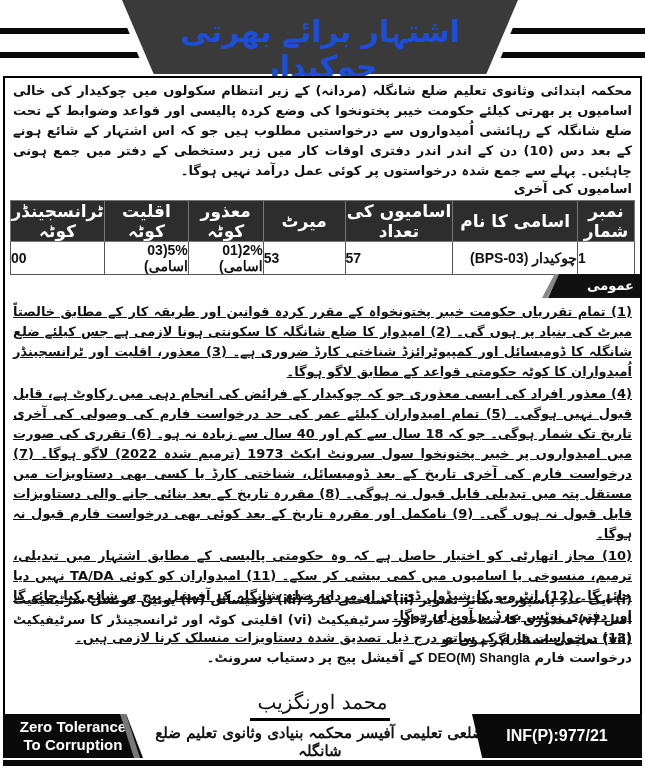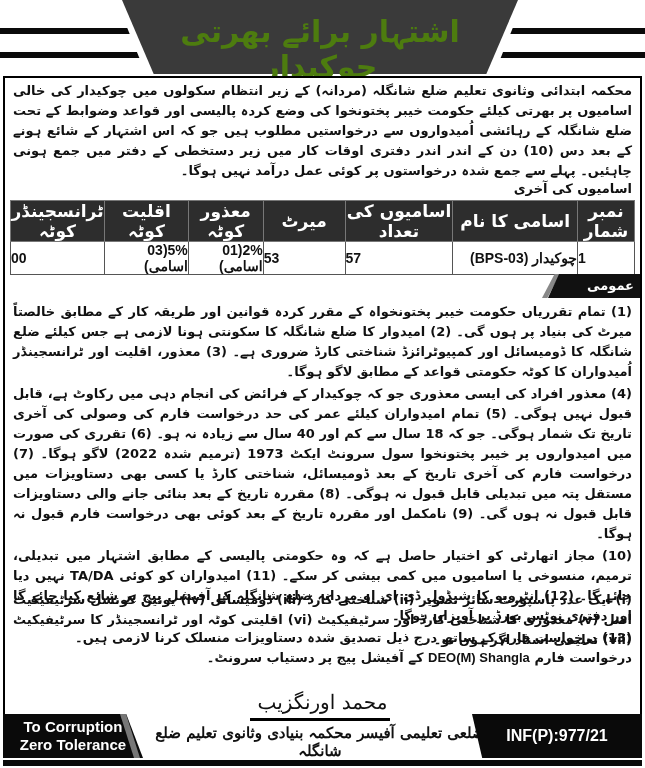--- a/index.html
+++ b/index.html
@@ -16,21 +16,21 @@
     background: #3a3a3a;
     clip-path: polygon(0 0, 100% 0, 92% 100%, 8% 100%);
   }
   .header .banner-edge {
     position: absolute; left: 116px; top: 0; width: 408px; height: 76px;
     background: #ffffff;
     clip-path: polygon(0 0, 100% 0, 92.5% 100%, 7.5% 100%);
   }
   .header .title {
     position: absolute; left: 122px; top: 14px; width: 396px; text-align: center;
-    color: #4d7c0f; font-size: 30px; font-weight: bold; direction: rtl;
+    color: #1d4ed8; font-size: 30px; font-weight: bold; direction: rtl;
     font-family: "DejaVu Sans", sans-serif;
   }
 
   
   .frame {
     position: absolute; left: 3px; top: 76px; width: 639px; height: 640px;
     border: 2px solid #000; border-bottom: none; background: #fff;
   }
   .urdu { direction: rtl; text-align: justify; font-size: 13px; line-height: 20px; font-weight: bold; }
   .intro { position: absolute; left: 8px; right: 8px; top: 3px; }
@@ -54,21 +54,21 @@
   .cond-tag {
     position: absolute; right: 0; top: 196px; width: 92px; height: 24px;
     background: #111; color: #fff; font-weight: bold; font-size: 13px;
     direction: rtl; padding-right: 6px; line-height: 24px;
     clip-path: polygon(12% 0, 100% 0, 100% 100%, 0 100%);
   }
   .cond-tag-curve { position: absolute; right: 80px; top: 196px; width: 18px; height: 24px;
     background: #888; clip-path: polygon(70% 0, 100% 0, 30% 100%, 0 100%); }
 
   .conditions { position: absolute; left: 8px; right: 8px; top: 224px; }
-  .conditions p { margin-bottom: 2px; }
+  .conditions p { margin-bottom: 2px; text-decoration: underline; }
   .docs { position: absolute; left: 8px; right: 8px; top: 512px; }
   .form-note { position: absolute; left: 8px; right: 8px; top: 570px; }
   .ltr { direction: ltr; unicode-bidi: embed; font-family: "Liberation Sans", sans-serif; }
 
   
   .footer { position: absolute; left: 0; top: 690px; width: 645px; height: 78px; }
   .signature {
     position: absolute; left: 215px; top: 0; width: 215px; text-align: center;
     font-size: 20px; font-weight: normal; direction: rtl; font-family: "DejaVu Serif", serif;
   }
@@ -153,20 +153,20 @@
     <span>کے آفیشل پیج پر دستیاب سرونٹ۔</span>
   </div>
 </div>
 
 <div class="footer">
   <div class="signature">محمد اورنگزیب</div>
   <div class="sig-line"></div>
   <div class="designation">ضلعی تعلیمی آفیسر محکمہ بنیادی وثانوی تعلیم ضلع شانگلہ</div>
 
   <div class="footer-left">
+    <div>Zero Tolerance</div>
     <div>To Corruption</div>
-    <div>Zero Tolerance</div>
   </div>
   <div class="footer-left-edge"></div>
 
   <div class="footer-right">INF(P):977/21</div>
   <div class="footer-bottom"></div>
 </div>
 
 </body></html>

